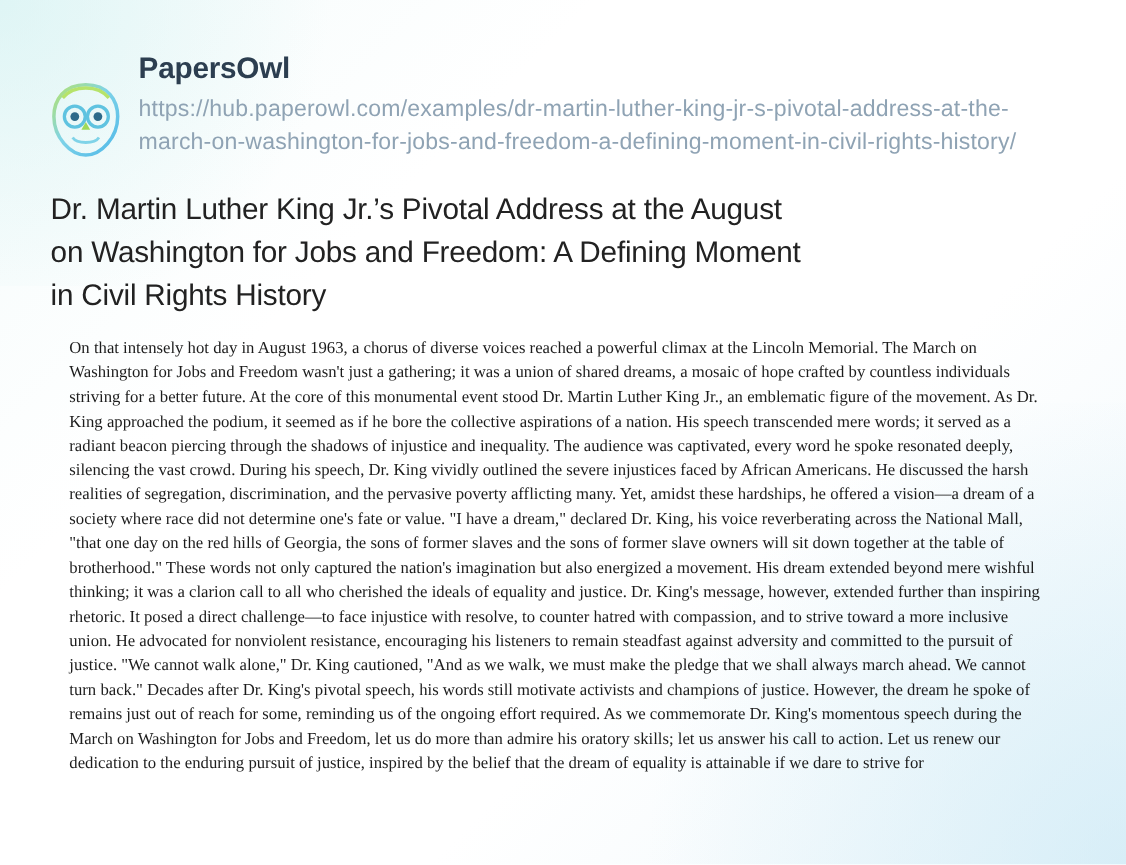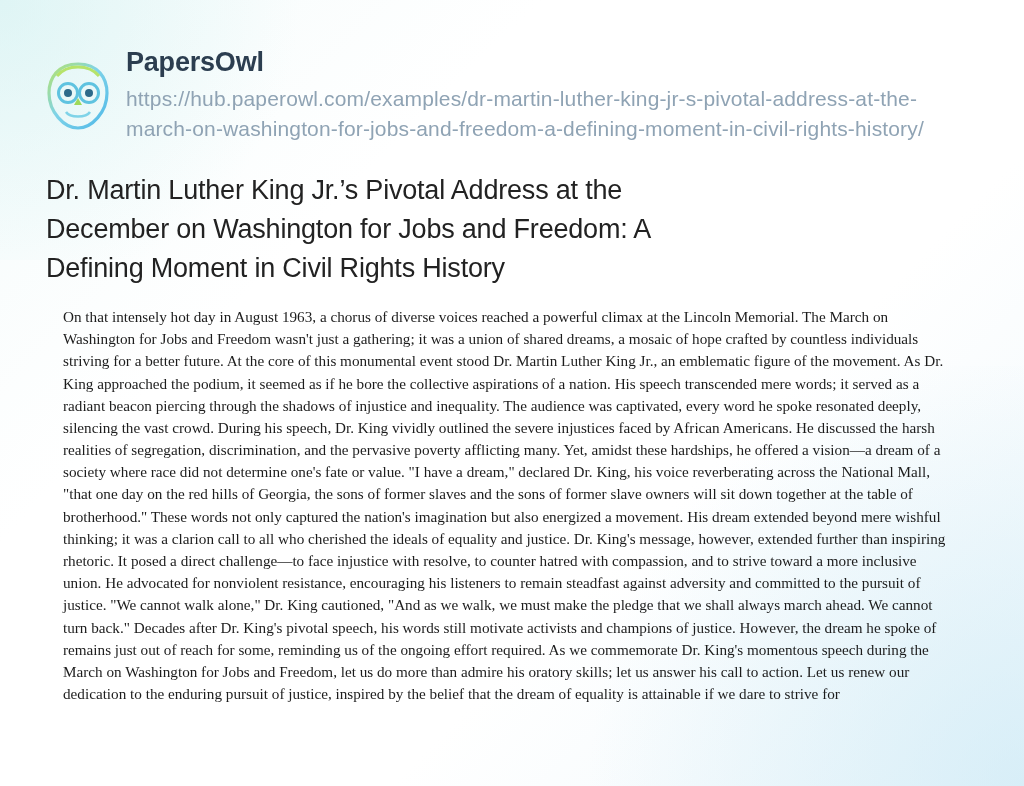--- a/index.html
+++ b/index.html
@@ -38,21 +38,21 @@
     pointer-events: none;
   }
   .content {
     position: relative;
     z-index: 2;
   }
 
   
   .header {
     display: flex;
-    align-items: center;
+    align-items: flex-end;
     padding: 44px 40px 0 44px;
   }
   .logo-mark {
     width: 68px;
     height: 72px;
     flex: 0 0 auto;
     margin-top: 4px;
   }
   .brand-block {
     margin-left: 14px;
@@ -128,18 +128,18 @@
       </span>
 
       <div class="brand-block">
         <div class="brand-name">PapersOwl</div>
         <div class="site-url">https://hub.paperowl.com/examples/dr-martin-luther-king-jr-s-pivotal-address-at-the-march-on-washington-for-jobs-and-freedom-a-defining-moment-in-civil-rights-history/</div>
       </div>
 
     </div>
 
     <div class="article">
-      <h1 class="article-title">Dr. Martin Luther King Jr.’s Pivotal Address at the December on Washington for Jobs and Freedom: A Defining Moment in Civil Rights History</h1>
+      <h1 class="article-title">Dr. Martin Luther King Jr.’s Pivotal Address at the August on Washington for Jobs and Freedom: A Defining Moment in Civil Rights History</h1>
       <p class="article-body">On that intensely hot day in August 1963, a chorus of diverse voices reached a powerful climax at the Lincoln Memorial. The March on Washington for Jobs and Freedom wasn't just a gathering; it was a union of shared dreams, a mosaic of hope crafted by countless individuals striving for a better future. At the core of this monumental event stood Dr. Martin Luther King Jr., an emblematic figure of the movement. As Dr. King approached the podium, it seemed as if he bore the collective aspirations of a nation. His speech transcended mere words; it served as a radiant beacon piercing through the shadows of injustice and inequality. The audience was captivated, every word he spoke resonated deeply, silencing the vast crowd. During his speech, Dr. King vividly outlined the severe injustices faced by African Americans. He discussed the harsh realities of segregation, discrimination, and the pervasive poverty afflicting many. Yet, amidst these hardships, he offered a vision—a dream of a society where race did not determine one's fate or value. "I have a dream," declared Dr. King, his voice reverberating across the National Mall, "that one day on the red hills of Georgia, the sons of former slaves and the sons of former slave owners will sit down together at the table of brotherhood." These words not only captured the nation's imagination but also energized a movement. His dream extended beyond mere wishful thinking; it was a clarion call to all who cherished the ideals of equality and justice. Dr. King's message, however, extended further than inspiring rhetoric. It posed a direct challenge—to face injustice with resolve, to counter hatred with compassion, and to strive toward a more inclusive union. He advocated for nonviolent resistance, encouraging his listeners to remain steadfast against adversity and committed to the pursuit of justice. "We cannot walk alone," Dr. King cautioned, "And as we walk, we must make the pledge that we shall always march ahead. We cannot turn back." Decades after Dr. King's pivotal speech, his words still motivate activists and champions of justice. However, the dream he spoke of remains just out of reach for some, reminding us of the ongoing effort required. As we commemorate Dr. King's momentous speech during the March on Washington for Jobs and Freedom, let us do more than admire his oratory skills; let us answer his call to action. Let us renew our dedication to the enduring pursuit of justice, inspired by the belief that the dream of equality is attainable if we dare to strive for</p>
     </div>
 
   </div>
 </div>
 
 </body></html>

